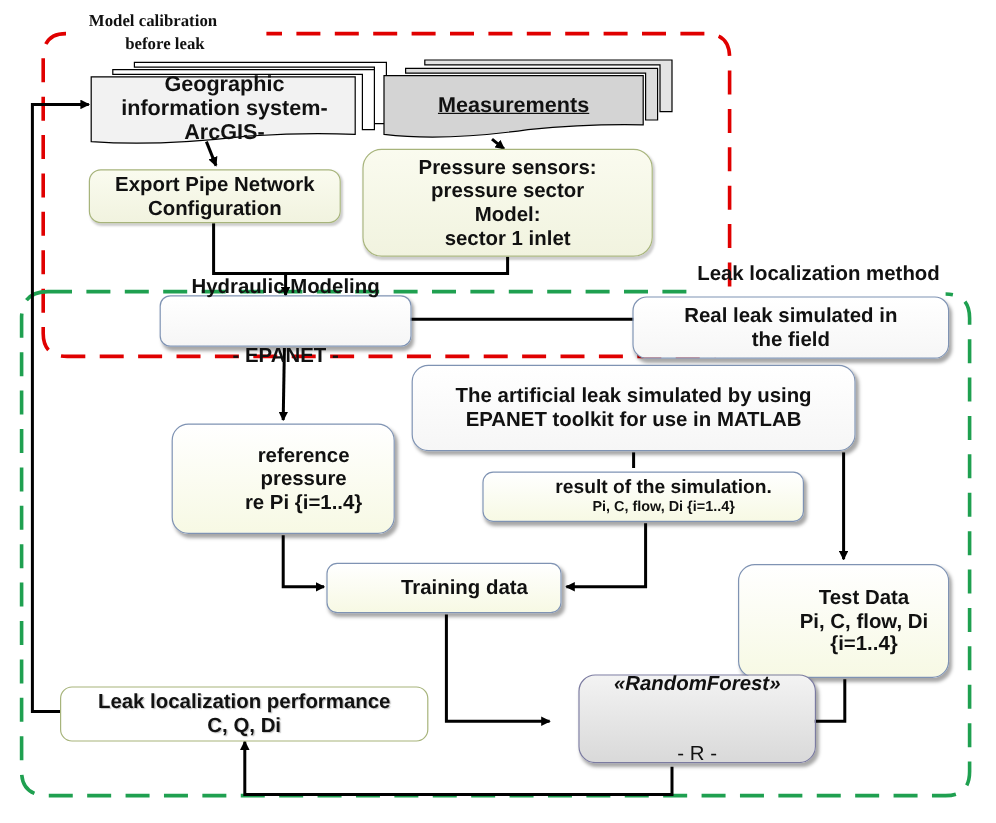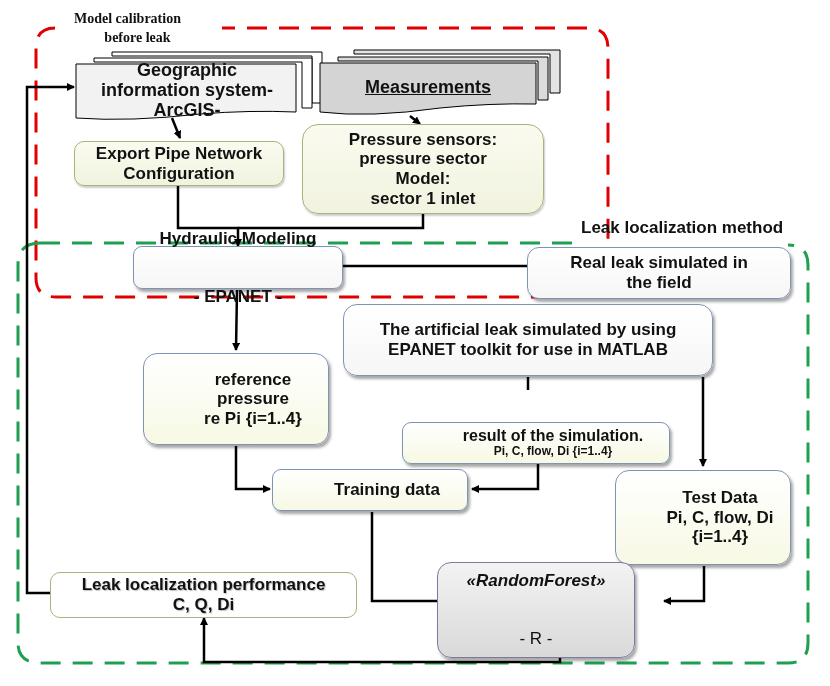--- a/index.html
+++ b/index.html
@@ -118,36 +118,36 @@
 <div class="box rounded-white" style="left:343px; top:304px; width:370px; height:72px; font-size:17px; border-radius:14px;">
   <div>The artificial leak  simulated by using</div>
   <div>EPANET toolkit for use in MATLAB</div>
 </div>
 
 <div class="box rounded-cream" style="left:143px; top:353px; width:186px; height:92px; font-size:17px;">
   <div>reference pressure</div>
   <div>re Pi {i=1..4}</div>
 </div>
 
-<div class="box rounded-cream" style="left:402px; top:393px; width:268px; height:42px; border-radius:9px;margin-top:29px;">
+<div class="box rounded-cream" style="left:402px; top:393px; width:268px; height:42px; border-radius:9px;">
   <div style="font-size:16px;">result of the simulation.</div>
   <div style="font-size:12px;">Pi, C, flow, Di {i=1..4}</div>
 </div>
 
 <div class="box rounded-cream" style="left:272px; top:469px; width:196px; height:42px; font-size:17px; border-radius:9px;">
   <div>Training data</div>
 </div>
 
 <div class="box rounded-cream" style="left:615px; top:470px; width:176px; height:95px; font-size:17px;">
   <div>Test Data</div>
   <div>Pi, C, flow, Di</div>
   <div>{i=1..4}</div>
 </div>
 
-<div class="box rounded-grey" style="left:437px; top:562px; width:198px; height:96px; font-size:17px;gap:34px;">
+<div class="box rounded-grey" style="left:482px; top:562px; width:198px; height:74px; font-size:17px;gap:34px;">
   <div style="font-style:italic;">«RandomForest»</div>
   <div style="font-weight:normal; margin-top:4px;">- R -</div>
 </div>
 
 <div class="box rounded-olive-white" style="left:50px; top:572px; width:307px; height:46px; font-size:17px; text-shadow:1px 1px 1px rgba(0,0,0,0.25);">
   <div>Leak localization performance</div>
   <div>C, Q, Di</div>
 </div>
 
 </body></html>

